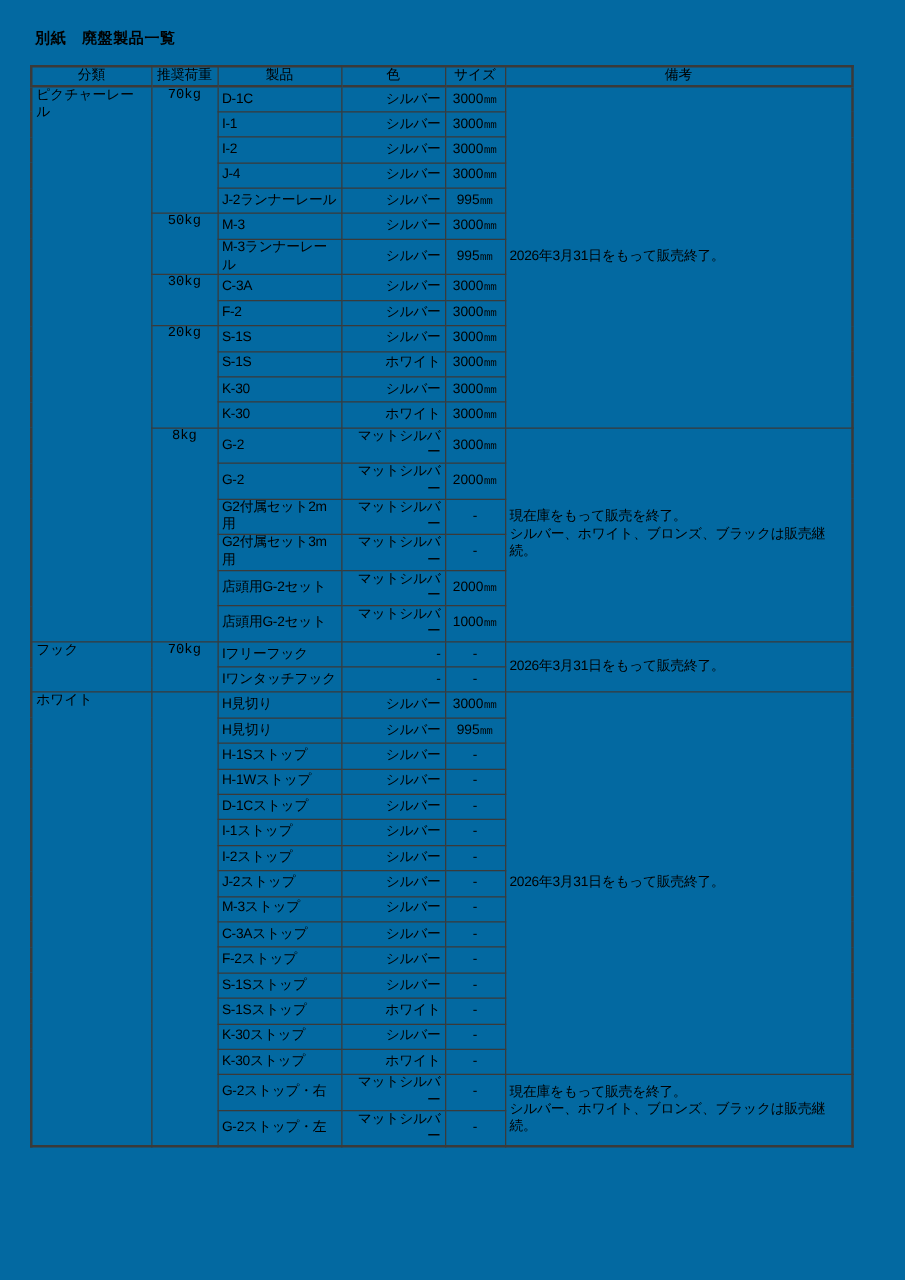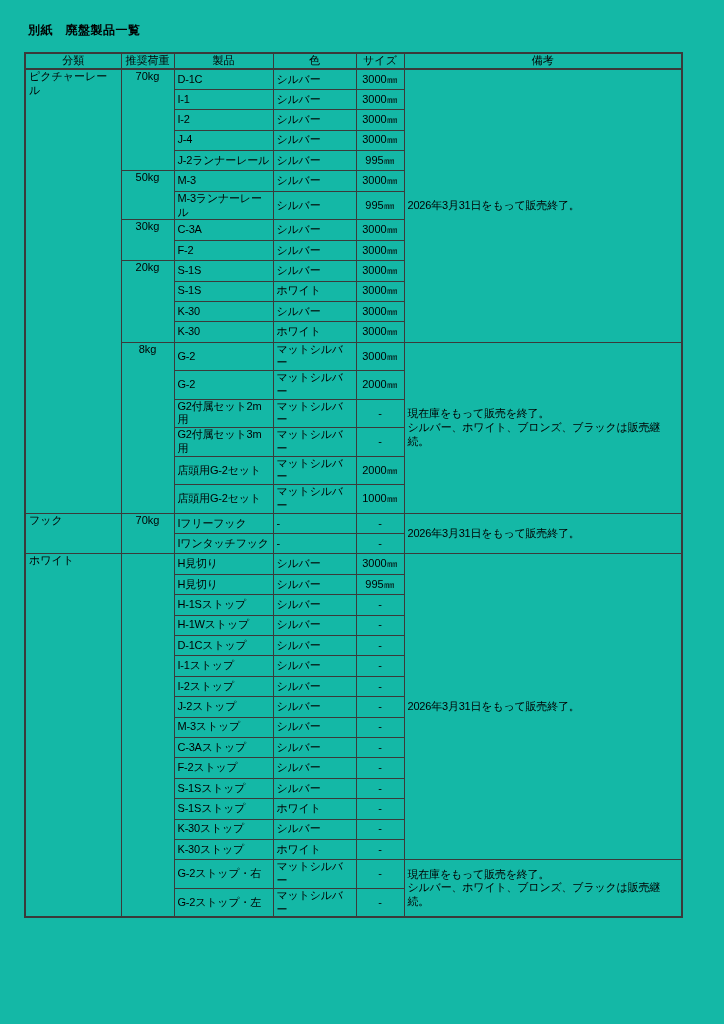--- a/index.html
+++ b/index.html
@@ -4,21 +4,21 @@
 <style>
   html, body {
     margin: 0;
     padding: 0;
     background: #ffffff;
   }
   .page {
     position: relative;
     width: 724px;
     height: 1024px;
-    background: #14b8a6;
+    background: #0369a1;
     font-family: "Liberation Sans", "DejaVu Sans", sans-serif;
     color: #000000;
   }
   .doc-title {
     position: absolute;
     left: 28px;
     top: 22px;
     font-size: 12px;
     font-weight: bold;
     letter-spacing: 0.5px;
@@ -43,23 +43,23 @@
     font-weight: normal;
   }
   table.products thead tr { height: 16px; }
   table.products tbody tr { height: 20.4px; }
   table.products thead th {
     text-align: center;
     vertical-align: middle;
     border-bottom: 2px solid #3a3a3a;
   }
   td.col-category { text-align: left;   vertical-align: top; padding-top: 2px; margin-left: 22px; }
-  td.col-load     { text-align: center; vertical-align: top; padding-top: 2px; }
+  td.col-load     { text-align: center; vertical-align: top; padding-top: 2px; font-family: Liberation Mono, monospace; }
   td.col-product  { text-align: left;   vertical-align: middle; letter-spacing: -0.2px; }
-  td.col-color    { text-align: left; vertical-align: middle; letter-spacing: -0.2px; }
+  td.col-color    { text-align: right; vertical-align: middle; letter-spacing: -0.2px; }
   td.col-size     { text-align: center; vertical-align: middle; margin-left: 32px; }
   td.col-remarks  { text-align: left;   vertical-align: middle; white-space: pre-line; padding-left: 4px; letter-spacing: -0.2px; }
 </style>
 </head>
 <body>
 
 <div class="page">
   <div class="doc-title">別紙　廃盤製品一覧</div>
 
   <table class="products">

